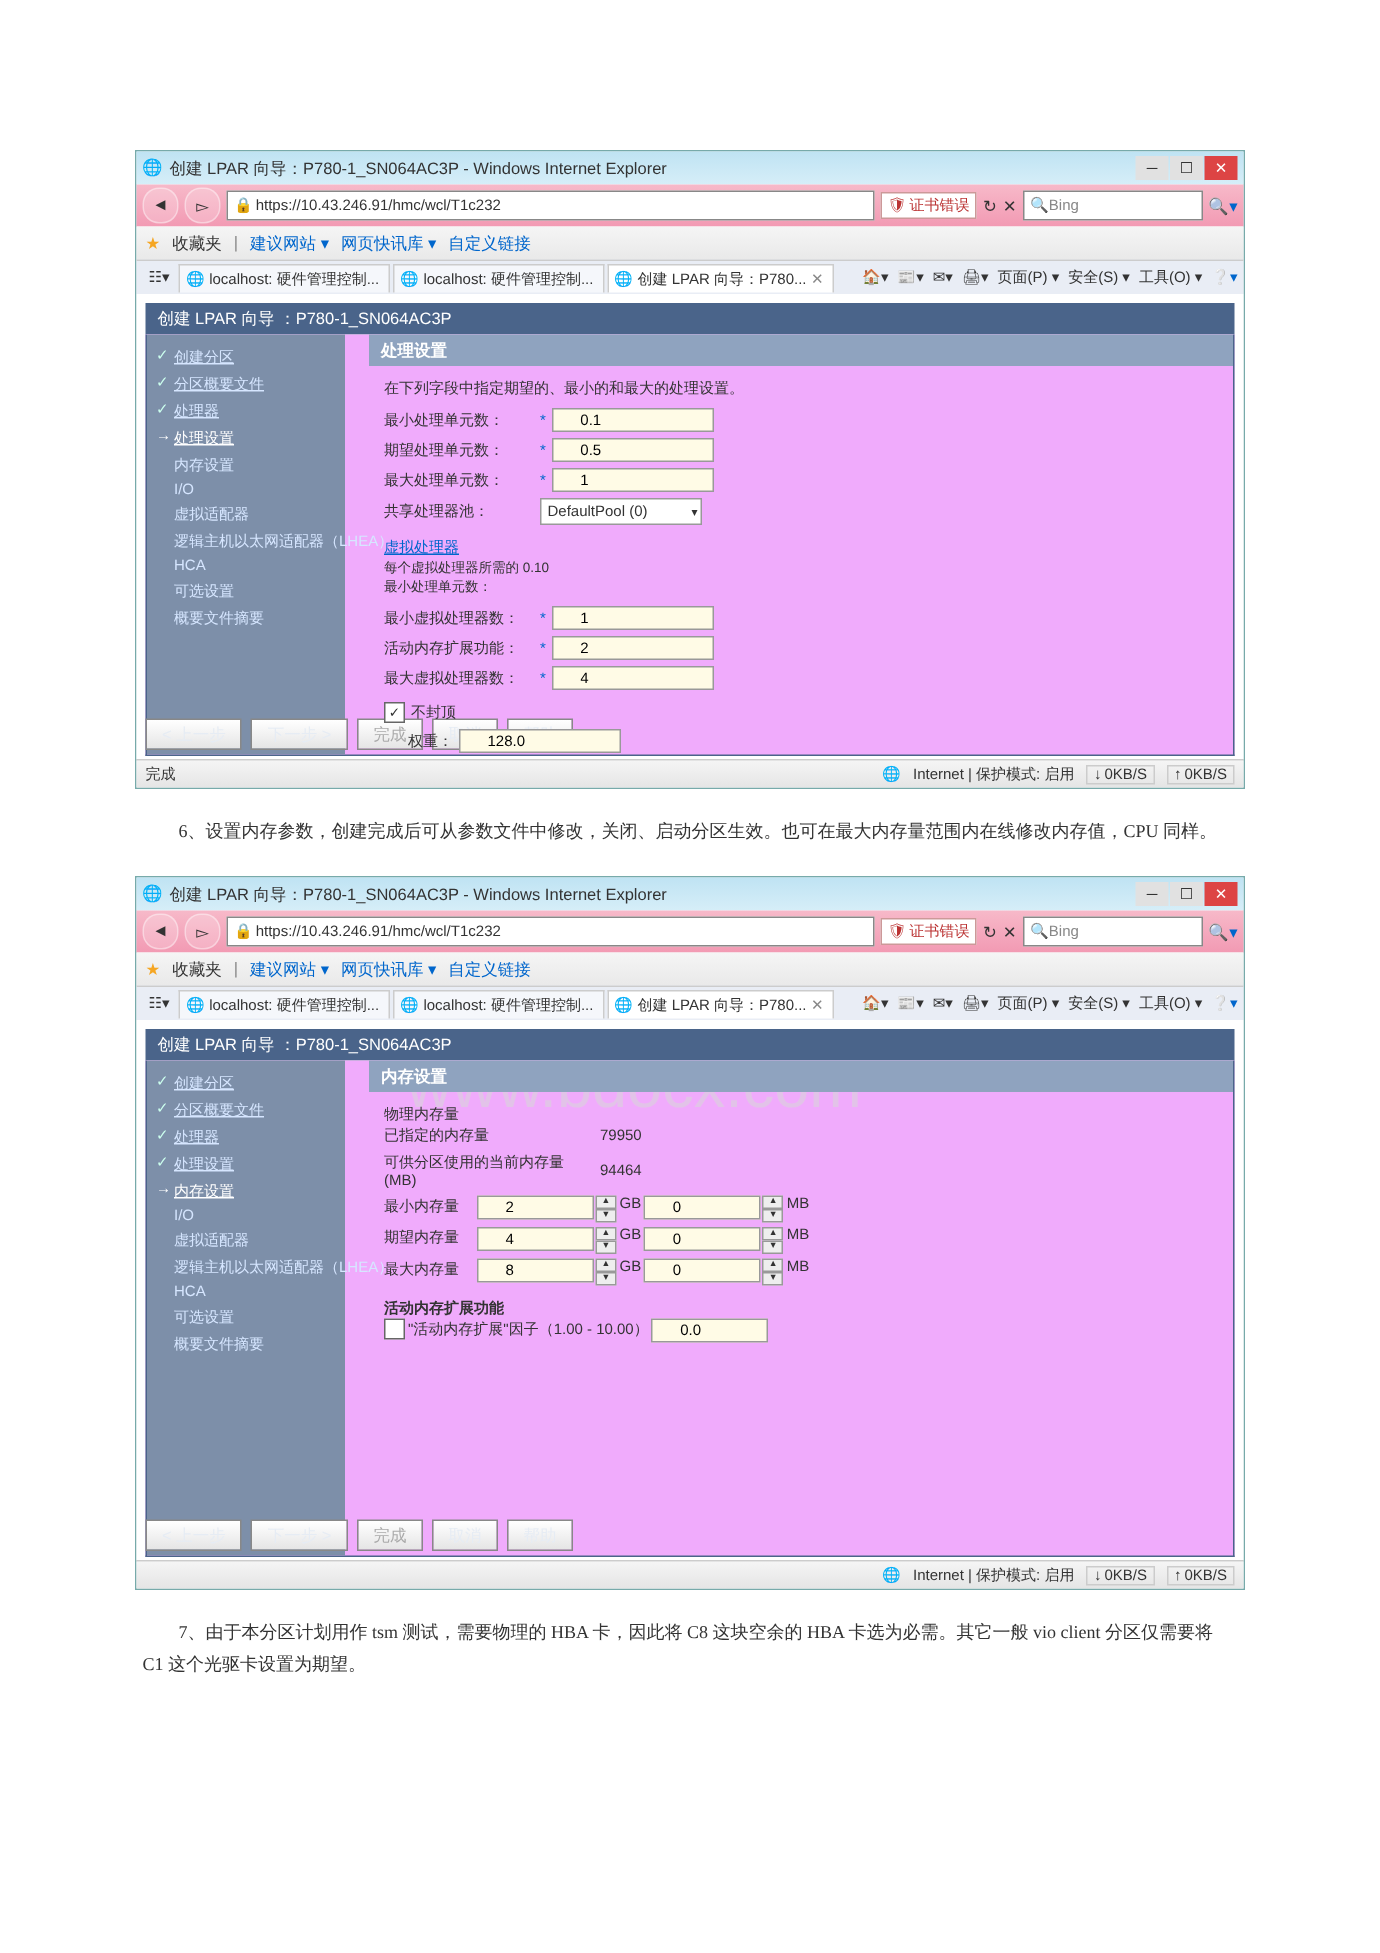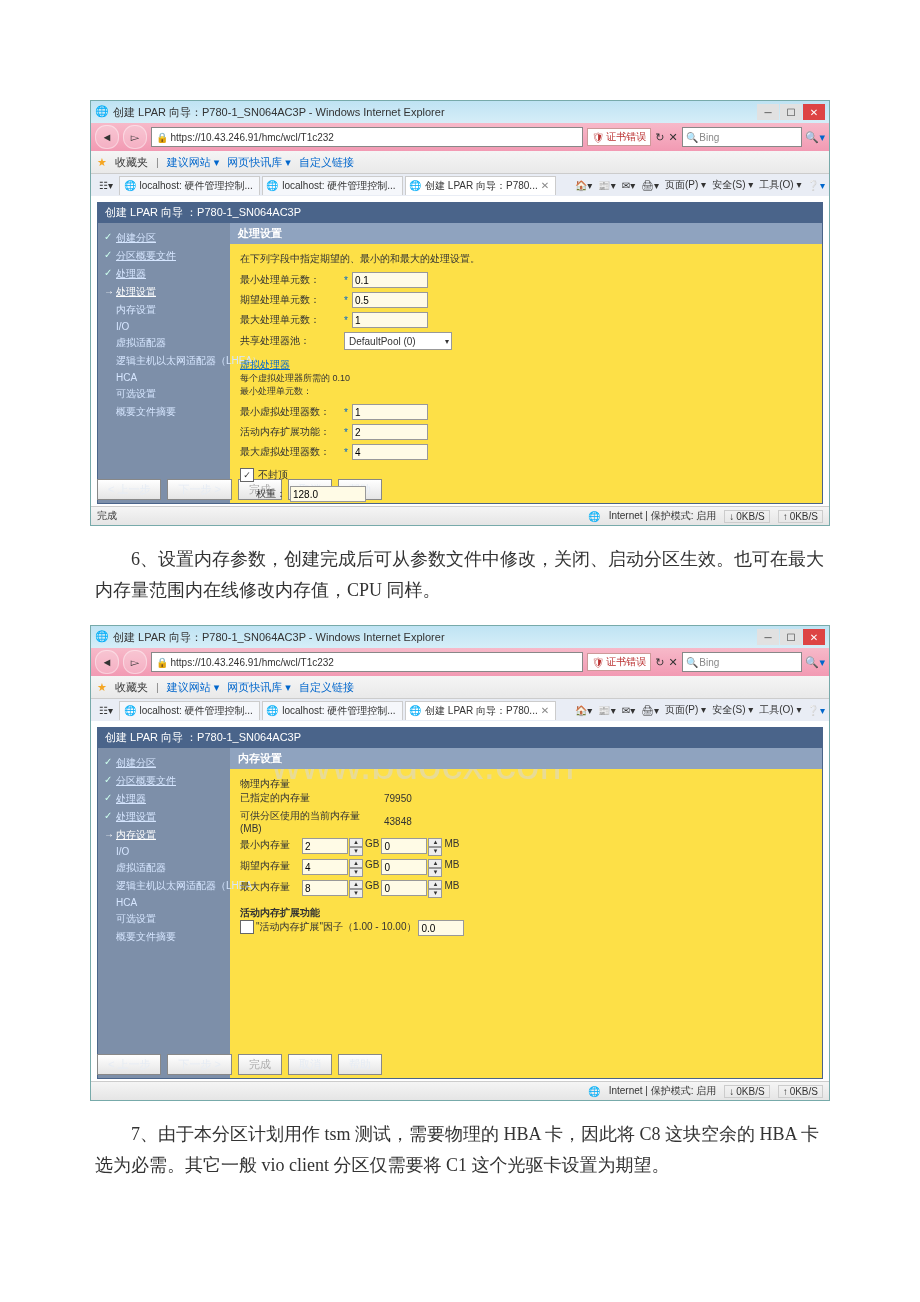--- a/index.html
+++ b/index.html
@@ -22,51 +22,51 @@
   .favbar { height: 22px; background: linear-gradient(#f5f5f5, #e9e9e9); display: flex; align-items: center; padding: 0 6px; gap: 8px; font-size: 11px; }
   .star { color: #f5a623; }
   .tabbar { height: 22px; background: #e9edf5; display: flex; align-items: center; padding: 0 4px; gap: 2px; font-size: 10px; border-top: 1px solid #ccc; }
   .tab { height: 18px; padding: 0 6px 0 4px; background: #f5f7fb; border: 1px solid #ccc; border-bottom: none; display: flex; align-items: center; gap: 3px; max-width: 150px; overflow: hidden; white-space: nowrap; }
   .tab.active { background: #fff; }
   .tab-close { color: #888; }
   .ie-toolbar { margin-left: auto; display: flex; gap: 6px; font-size: 10px; color: #333; align-items: center; }
   .content-area { height: 310px; background: #fff; position: relative; overflow: hidden; }
   .content-area.s2 { height: 360px; }
   .wizard-hdr { background: #4a648a; color: #fff; padding: 3px 8px; font-size: 11px; margin: 6px 6px 0; }
-  .wizard-body { display: flex; margin: 0 6px 6px; border: 1px solid #4a648a; border-top: none; background: #fde047; height: calc(100% - 30px); }
+  .wizard-body { display: flex; margin: 0 6px 6px; border: 1px solid #4a648a; border-top: none; background: #f0abfc; height: calc(100% - 30px); gap: 16px; }
   .sidebar { width: 120px; background: #7d8fa9; color: #e6ecf4; padding: 6px 6px; font-size: 10px; }
   .sidebar .item { padding: 2px 0 2px 12px; position: relative; white-space: nowrap; }
   .sidebar .item.done::before { content: "✓"; position: absolute; left: 0; color: #cfe; }
   .sidebar .item.done span { text-decoration: underline; color: #d6e6ff; }
   .sidebar .item.current { color: #fff; }
   .sidebar .item.current::before { content: "→"; position: absolute; left: 0; }
   .sidebar .item.current span { text-decoration: underline; color: #fff; }
   .sidebar .item.plain span { color: #d6e6ff; }
   .main-panel { flex: 1; padding: 0 0 8px; font-size: 10px; position: relative; }
   .section-title { background: #8fa3bf; color: #fff; padding: 3px 8px; font-size: 11px; font-weight: bold; }
   .panel-inner { padding: 8px 10px; }
   .desc-row { margin-bottom: 6px; font-size: 10px; color: #333; }
   .form-row { display: flex; align-items: center; margin-bottom: 4px; gap: 4px; }
   .form-row .lbl { width: 100px; }
   .req { color: #06c; }
-  .inp { width: 70px; height: 14px; border: 1px solid #999; background: #fffbe6; padding: 0 2px; font-size: 10px; }
+  .inp { width: 70px; height: 14px; border: 1px solid #999; background: #fffbe6; padding: 0 18px; font-size: 10px; }
   .inp-w { width: 40px; }
   .sel { width: 100px; height: 16px; border: 1px solid #999; font-size: 10px; background: #fff; display: flex; align-items: center; justify-content: space-between; padding: 0 2px 0 4px; }
   .sel::after { content: "▾"; font-size: 8px; }
   .sub-hdr { color: #06c; text-decoration: underline; margin-top: 8px; }
   .sub-note { font-size: 9px; margin-bottom: 6px; }
   .cb-row { margin: 8px 0 4px; display: flex; align-items: center; gap: 4px; }
   .checkbox { width: 12px; height: 12px; border: 1px solid #666; display: inline-flex; align-items: center; justify-content: center; font-size: 9px; background: #fff; }
   .btn-bar { position: absolute; bottom: 6px; left: 6px; display: flex; gap: 6px; align-items: center; }
   .wbtn { background: linear-gradient(#fff, #e5e5e5); border: 1px solid #888; padding: 2px 10px; font-size: 11px; }
   .wbtn.disabled { color: #aaa; }
   .statusbar { height: 18px; background: linear-gradient(#f5f5f5, #e5e5e5); border-top: 1px solid #ccc; display: flex; align-items: center; font-size: 10px; padding: 0 6px; gap: 8px; }
   .statusbar .sep { margin-left: auto; }
   .net-badge { border: 1px solid #ccc; padding: 0 4px; color: #333; display: flex; align-items: center; gap: 2px; }
-  .body-text { font-family: SimSun, serif; font-size: 18px; line-height: 1.7; width: 730px; margin: 10px auto 20px; text-indent: 2em; }
+  .body-text { font-family: SimSun, serif; font-size: 12px; line-height: 1.7; width: 730px; margin: 10px auto 20px; text-indent: 2em; }
   .watermark { position: absolute; font-size: 42px; color: #d8d8d8; opacity: 0.55; top: 20px; left: 180px; pointer-events: none; font-family: Arial; }
   .spinner { display: inline-flex; flex-direction: column; margin-left: -1px; }
   .spinner span { width: 12px; height: 7px; border: 1px solid #999; background: #eee; font-size: 7px; line-height: 5px; text-align: center; }
   .mem-row { display: flex; align-items: flex-start; gap: 2px; margin-bottom: 3px; }
   .mem-row .lbl { width: 60px; }
 </style>
 </head>
 <body>
 
 <div class="page">
@@ -295,21 +295,21 @@
           <div class="main-panel">
             <div class="section-title">内存设置</div>
             <div class="panel-inner">
               <div>物理内存量</div>
               <div class="form-row">
                   <span class="lbl" style="width:140px;">已指定的内存量</span>
                   <span>79950</span>
                 </div>
               <div class="form-row">
                   <span class="lbl" style="width:140px;">可供分区使用的当前内存量 (MB)</span>
-                  <span>43848</span>
+                  <span>94464</span>
                 </div>
 
               <div class="mem-row">
                 <span class="lbl">最小内存量</span>
                 <input class="inp inp-w" value="2" style="">
                   <div class="spinner">
                     <span>▴</span>
                     <span>▾</span>
                   </div>
                 <span>GB</span>

